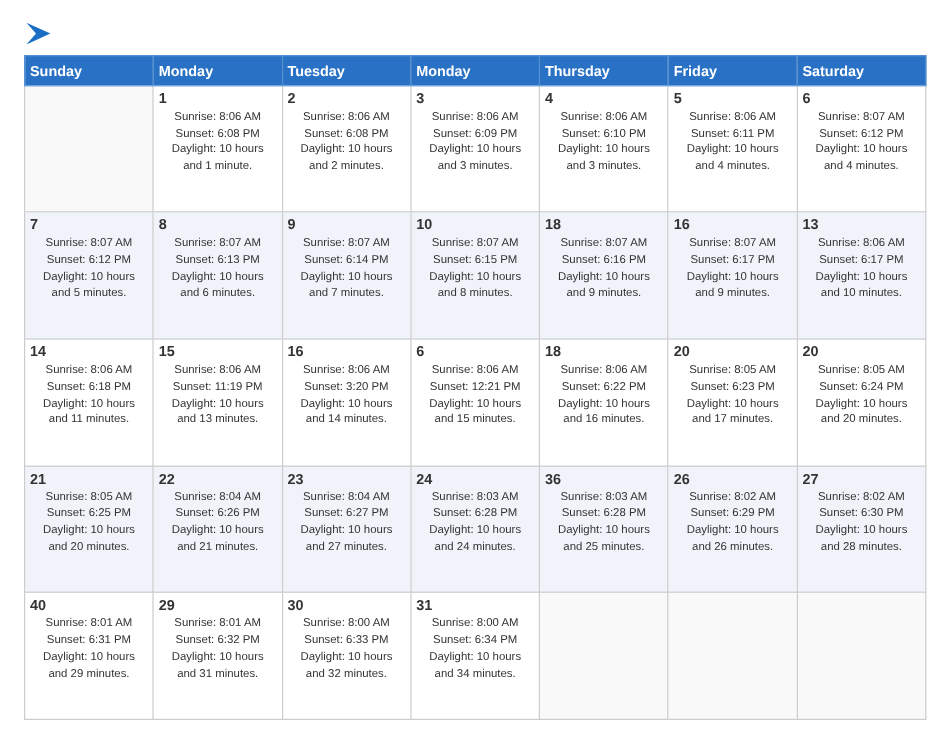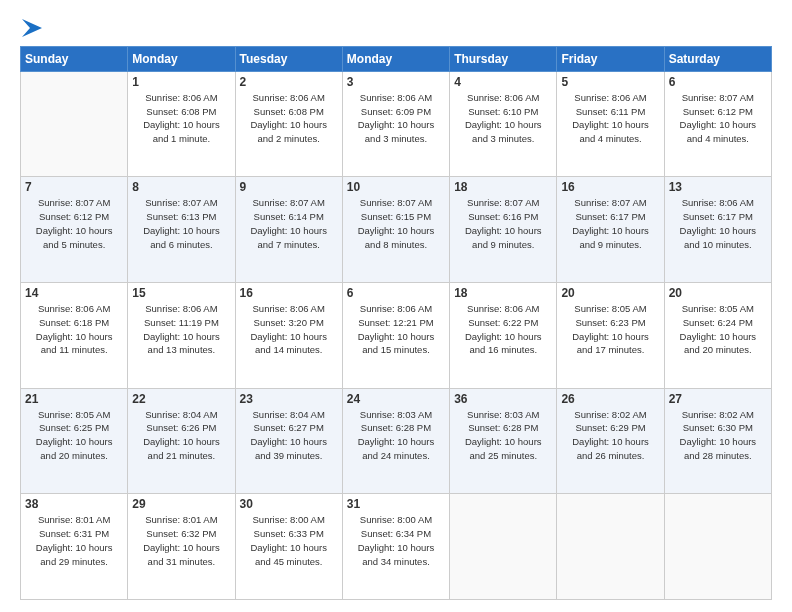--- a/index.html
+++ b/index.html
@@ -231,51 +231,51 @@
           <td>
             <span class="day-num">21</span>
             <div class="day-info"><span>Sunrise: 8:05 AM</span><br><span>Sunset: 6:25 PM</span><br><span>Daylight: 10 hours</span><br><span>and 20 minutes.</span></div>
           </td>
           <td>
             <span class="day-num">22</span>
             <div class="day-info"><span>Sunrise: 8:04 AM</span><br><span>Sunset: 6:26 PM</span><br><span>Daylight: 10 hours</span><br><span>and 21 minutes.</span></div>
           </td>
           <td>
             <span class="day-num">23</span>
-            <div class="day-info"><span>Sunrise: 8:04 AM</span><br><span>Sunset: 6:27 PM</span><br><span>Daylight: 10 hours</span><br><span>and 39 minutes.</span></div>
+            <div class="day-info"><span>Sunrise: 8:04 AM</span><br><span>Sunset: 6:27 PM</span><br><span>Daylight: 10 hours</span><br><span>and 27 minutes.</span></div>
           </td>
           <td>
             <span class="day-num">24</span>
             <div class="day-info"><span>Sunrise: 8:03 AM</span><br><span>Sunset: 6:28 PM</span><br><span>Daylight: 10 hours</span><br><span>and 24 minutes.</span></div>
           </td>
           <td>
             <span class="day-num">36</span>
             <div class="day-info"><span>Sunrise: 8:03 AM</span><br><span>Sunset: 6:28 PM</span><br><span>Daylight: 10 hours</span><br><span>and 25 minutes.</span></div>
           </td>
           <td>
             <span class="day-num">26</span>
             <div class="day-info"><span>Sunrise: 8:02 AM</span><br><span>Sunset: 6:29 PM</span><br><span>Daylight: 10 hours</span><br><span>and 26 minutes.</span></div>
           </td>
           <td>
             <span class="day-num">27</span>
             <div class="day-info"><span>Sunrise: 8:02 AM</span><br><span>Sunset: 6:30 PM</span><br><span>Daylight: 10 hours</span><br><span>and 28 minutes.</span></div>
           </td>
         </tr>
         <tr>
           <td>
-            <span class="day-num">38</span>
+            <span class="day-num">40</span>
             <div class="day-info"><span>Sunrise: 8:01 AM</span><br><span>Sunset: 6:31 PM</span><br><span>Daylight: 10 hours</span><br><span>and 29 minutes.</span></div>
           </td>
           <td>
             <span class="day-num">29</span>
             <div class="day-info"><span>Sunrise: 8:01 AM</span><br><span>Sunset: 6:32 PM</span><br><span>Daylight: 10 hours</span><br><span>and 31 minutes.</span></div>
           </td>
           <td>
             <span class="day-num">30</span>
-            <div class="day-info"><span>Sunrise: 8:00 AM</span><br><span>Sunset: 6:33 PM</span><br><span>Daylight: 10 hours</span><br><span>and 45 minutes.</span></div>
+            <div class="day-info"><span>Sunrise: 8:00 AM</span><br><span>Sunset: 6:33 PM</span><br><span>Daylight: 10 hours</span><br><span>and 32 minutes.</span></div>
           </td>
           <td>
             <span class="day-num">31</span>
             <div class="day-info"><span>Sunrise: 8:00 AM</span><br><span>Sunset: 6:34 PM</span><br><span>Daylight: 10 hours</span><br><span>and 34 minutes.</span></div>
           </td>
           <td class="empty"></td>
           <td class="empty"></td>
           <td class="empty"></td>
         </tr>
       </tbody>

